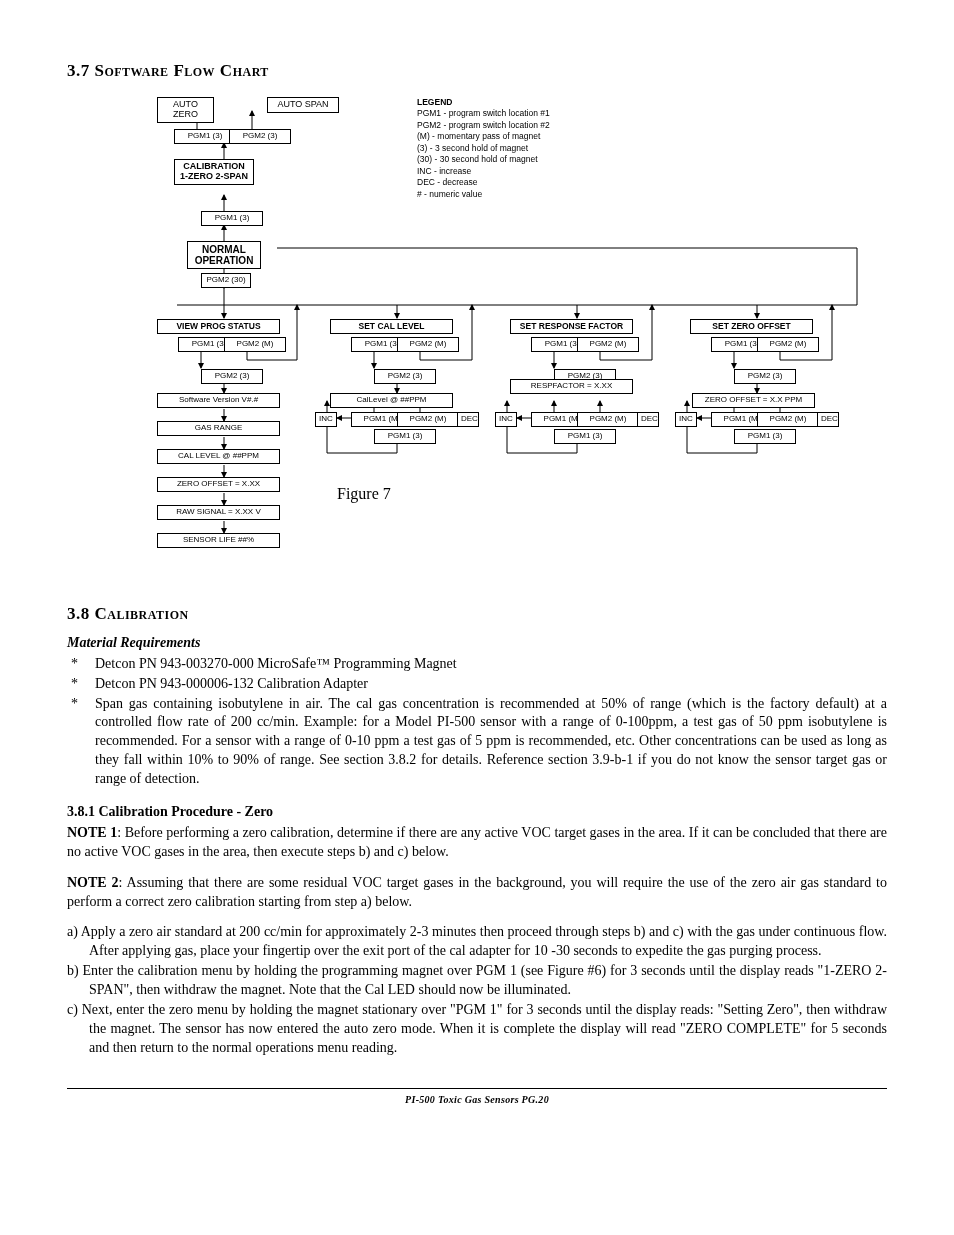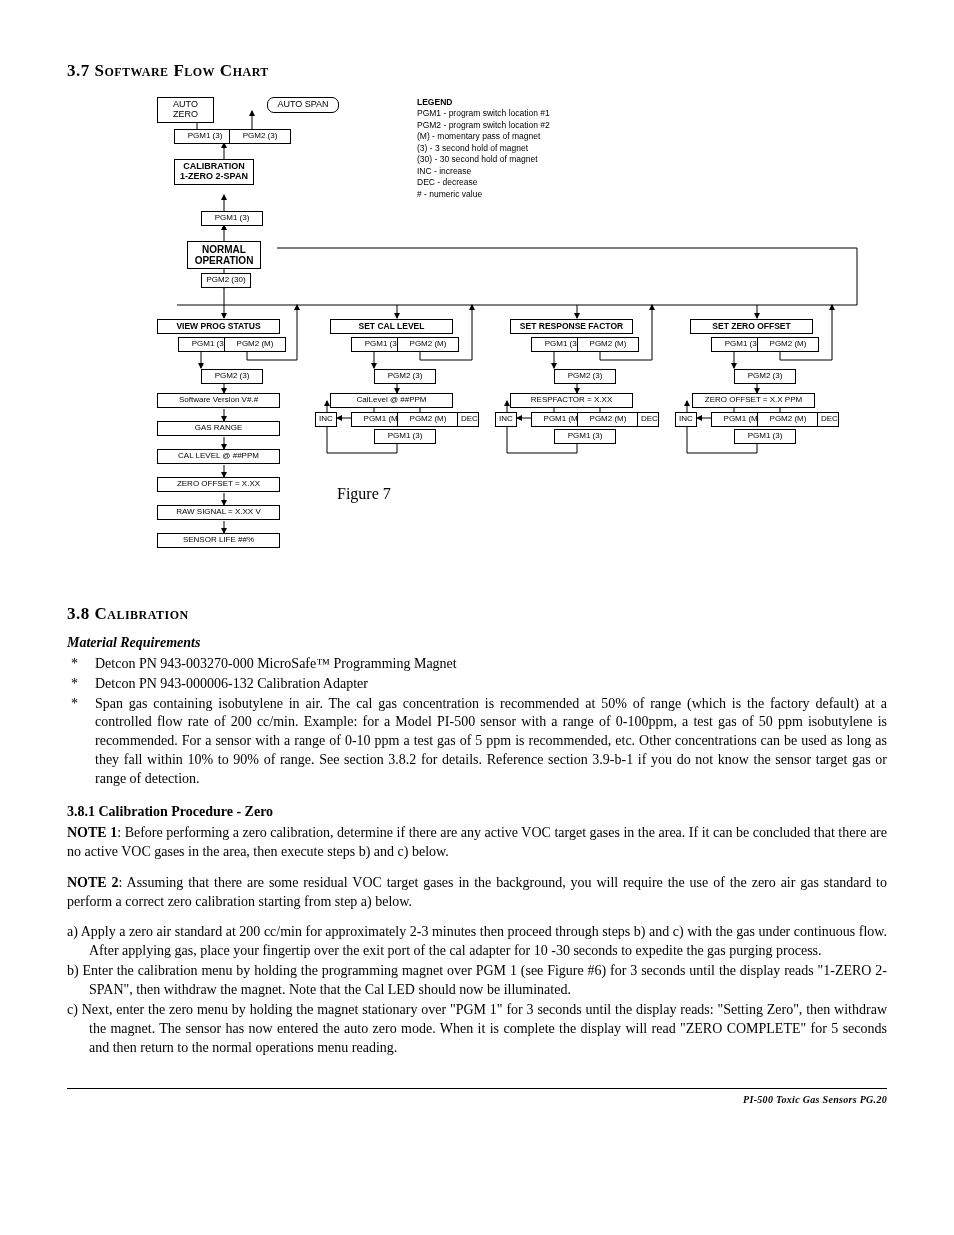--- a/index.html
+++ b/index.html
@@ -95,21 +95,21 @@
     left: 0; top: 0;
     width: 800px; height: 490px;
     pointer-events: none;
   }
   hr.footer-rule {
     border: none;
     border-top: 1.5px solid #000;
     margin: 30px 0 4px 0;
   }
   .footer {
-    text-align: right;
+    text-align: center;
     font-size: 10px;
     font-style: italic;
     font-weight: bold;
     letter-spacing: 0.3px;
     font-family: Liberation Serif, serif;
   }
 </style>
 </head>
 <body>
 
@@ -195,21 +195,21 @@
           <line x1="610" y1="360" x2="610" y2="308" marker-end="url(#ah)"></line>
       </g>
 
       <line x1="780" y1="212" x2="700" y2="212"></line>
       <line x1="780" y1="212" x2="780" y2="155"></line>
       <line x1="780" y1="155" x2="200" y2="155"></line>
     </g>
   </svg>
 
   <div class="box" style="left:80px; top:4px; width:57px;">AUTO ZERO</div>
-  <div class="box" style="left:190px; top:4px; width:72px;border-radius:7px;">AUTO SPAN</div>
+  <div class="box" style="left:190px; top:4px; width:72px;">AUTO SPAN</div>
   <div class="box pgm" style="left:97px; top:36px;">PGM1 (3)</div>
   <div class="box pgm" style="left:152px; top:36px;">PGM2 (3)</div>
   <div class="box bold" style="left:97px; top:66px; width:80px; white-space:pre-line;">CALIBRATION
 1-ZERO 2-SPAN</div>
   <div class="box pgm" style="left:124px; top:118px;">PGM1 (3)</div>
   <div class="box bold" style="left:110px; top:148px; width:74px; white-space:pre-line; font-size:10px;">NORMAL
 OPERATION</div>
   <div class="box pgm" style="left:124px; top:180px; width:50px;">PGM2 (30)</div>
 
   <div class="legend" style="left:340px; top:4px;">
@@ -243,21 +243,21 @@
   <div class="box small" style="left:238px; top:319px; width:22px;">INC</div>
   <div class="box pgm" style="left:274px; top:319px;">PGM1 (M)</div>
   <div class="box pgm" style="left:320px; top:319px;">PGM2 (M)</div>
   <div class="box small" style="left:380px; top:319px; width:22px;">DEC</div>
   <div class="box pgm" style="left:297px; top:336px;">PGM1 (3)</div>
 
   <div class="box bold col" style="left:433px; top:226px;">SET RESPONSE FACTOR</div>
   <div class="box pgm" style="left:454px; top:244px;">PGM1 (3)</div>
   <div class="box pgm" style="left:500px; top:244px;">PGM2 (M)</div>
   <div class="box pgm" style="left:477px; top:276px;">PGM2 (3)</div>
-  <div class="box col small" style="left:433px; top:300px;">RESPFACTOR = X.XX</div>
+  <div class="box col small" style="left:433px; top:286px;">RESPFACTOR = X.XX</div>
   <div class="box small" style="left:418px; top:319px; width:22px;">INC</div>
   <div class="box pgm" style="left:454px; top:319px;">PGM1 (M)</div>
   <div class="box pgm" style="left:500px; top:319px;">PGM2 (M)</div>
   <div class="box small" style="left:560px; top:319px; width:22px;">DEC</div>
   <div class="box pgm" style="left:477px; top:336px;">PGM1 (3)</div>
 
   <div class="box bold col" style="left:613px; top:226px;">SET ZERO OFFSET</div>
   <div class="box pgm" style="left:634px; top:244px;">PGM1 (3)</div>
   <div class="box pgm" style="left:680px; top:244px;">PGM2 (M)</div>
   <div class="box pgm" style="left:657px; top:276px;">PGM2 (3)</div>

